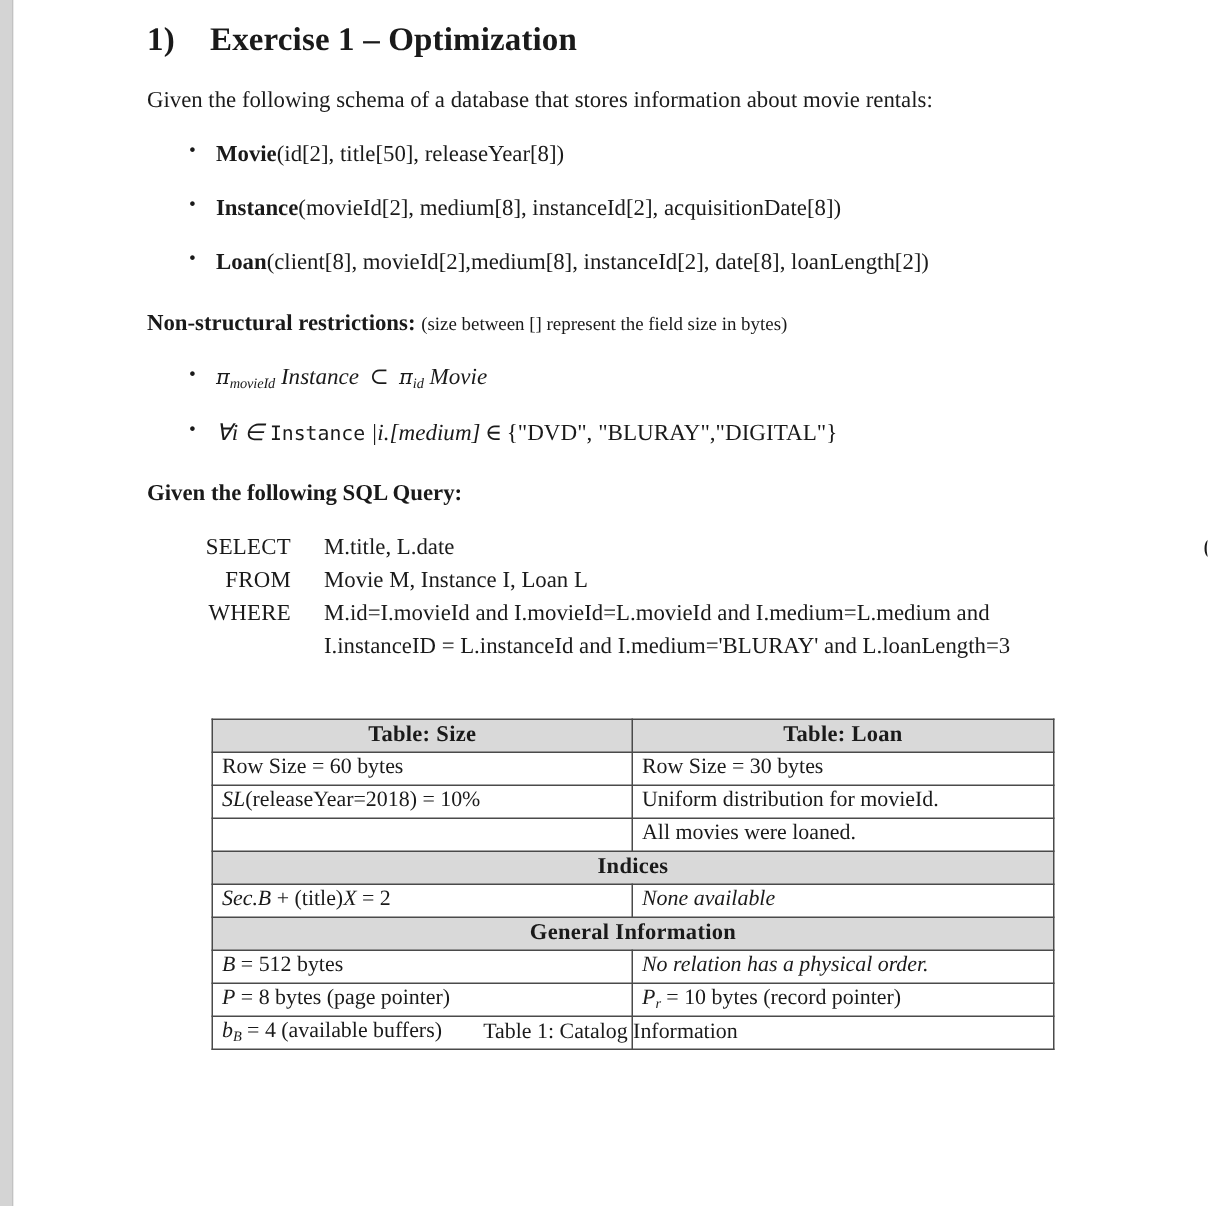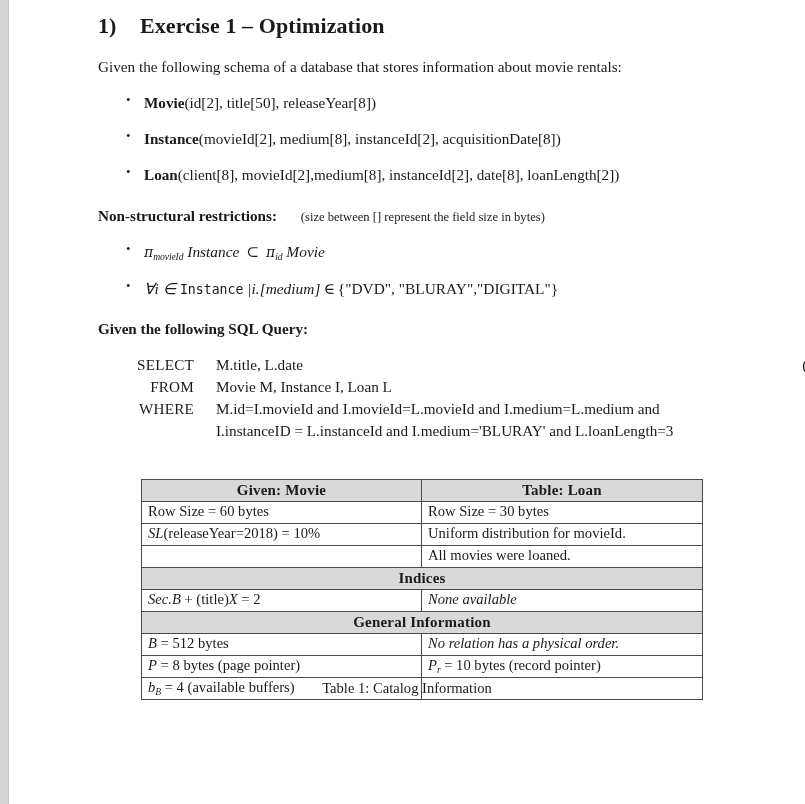--- a/index.html
+++ b/index.html
@@ -77,21 +77,21 @@
   }
   .rel { font-weight: bold; }
 
   .nsr {
     margin: 0;
     padding-top: 22px;
     font-size: 15.2px;
     line-height: 1.3;
   }
   .nsr b { font-weight: bold; }
-  .nsr .small { font-size: 12.6px; margin-left: 20px; }
+  .nsr .small { font-size: 12.6px; }
 
   ul.mlist {
     list-style: none;
     margin: 0;
     padding: 0;
   }
   ul.mlist > li {
     position: relative;
     padding-left: 46px;
     margin-top: 16px;
@@ -257,21 +257,21 @@
   </div>
 
   <div class="tablewrap">
     <table class="catalog">
       <colgroup>
           <col class="c1">
           <col class="c2">
         </colgroup>
       <tbody>
         <tr class="hdr">
-          <td>Given:  Movie</td>
+          <td>Table:  Size</td>
           <td>Table:  Loan</td>
         </tr>
 
         <tr>
           <td>Row Size = 60 bytes</td>
           <td>Row Size = 30 bytes</td>
         </tr>
         <tr>
           <td><span class="mi">SL</span>(releaseYear=2018) = 10%</td>
           <td>Uniform distribution for movieId.</td>

